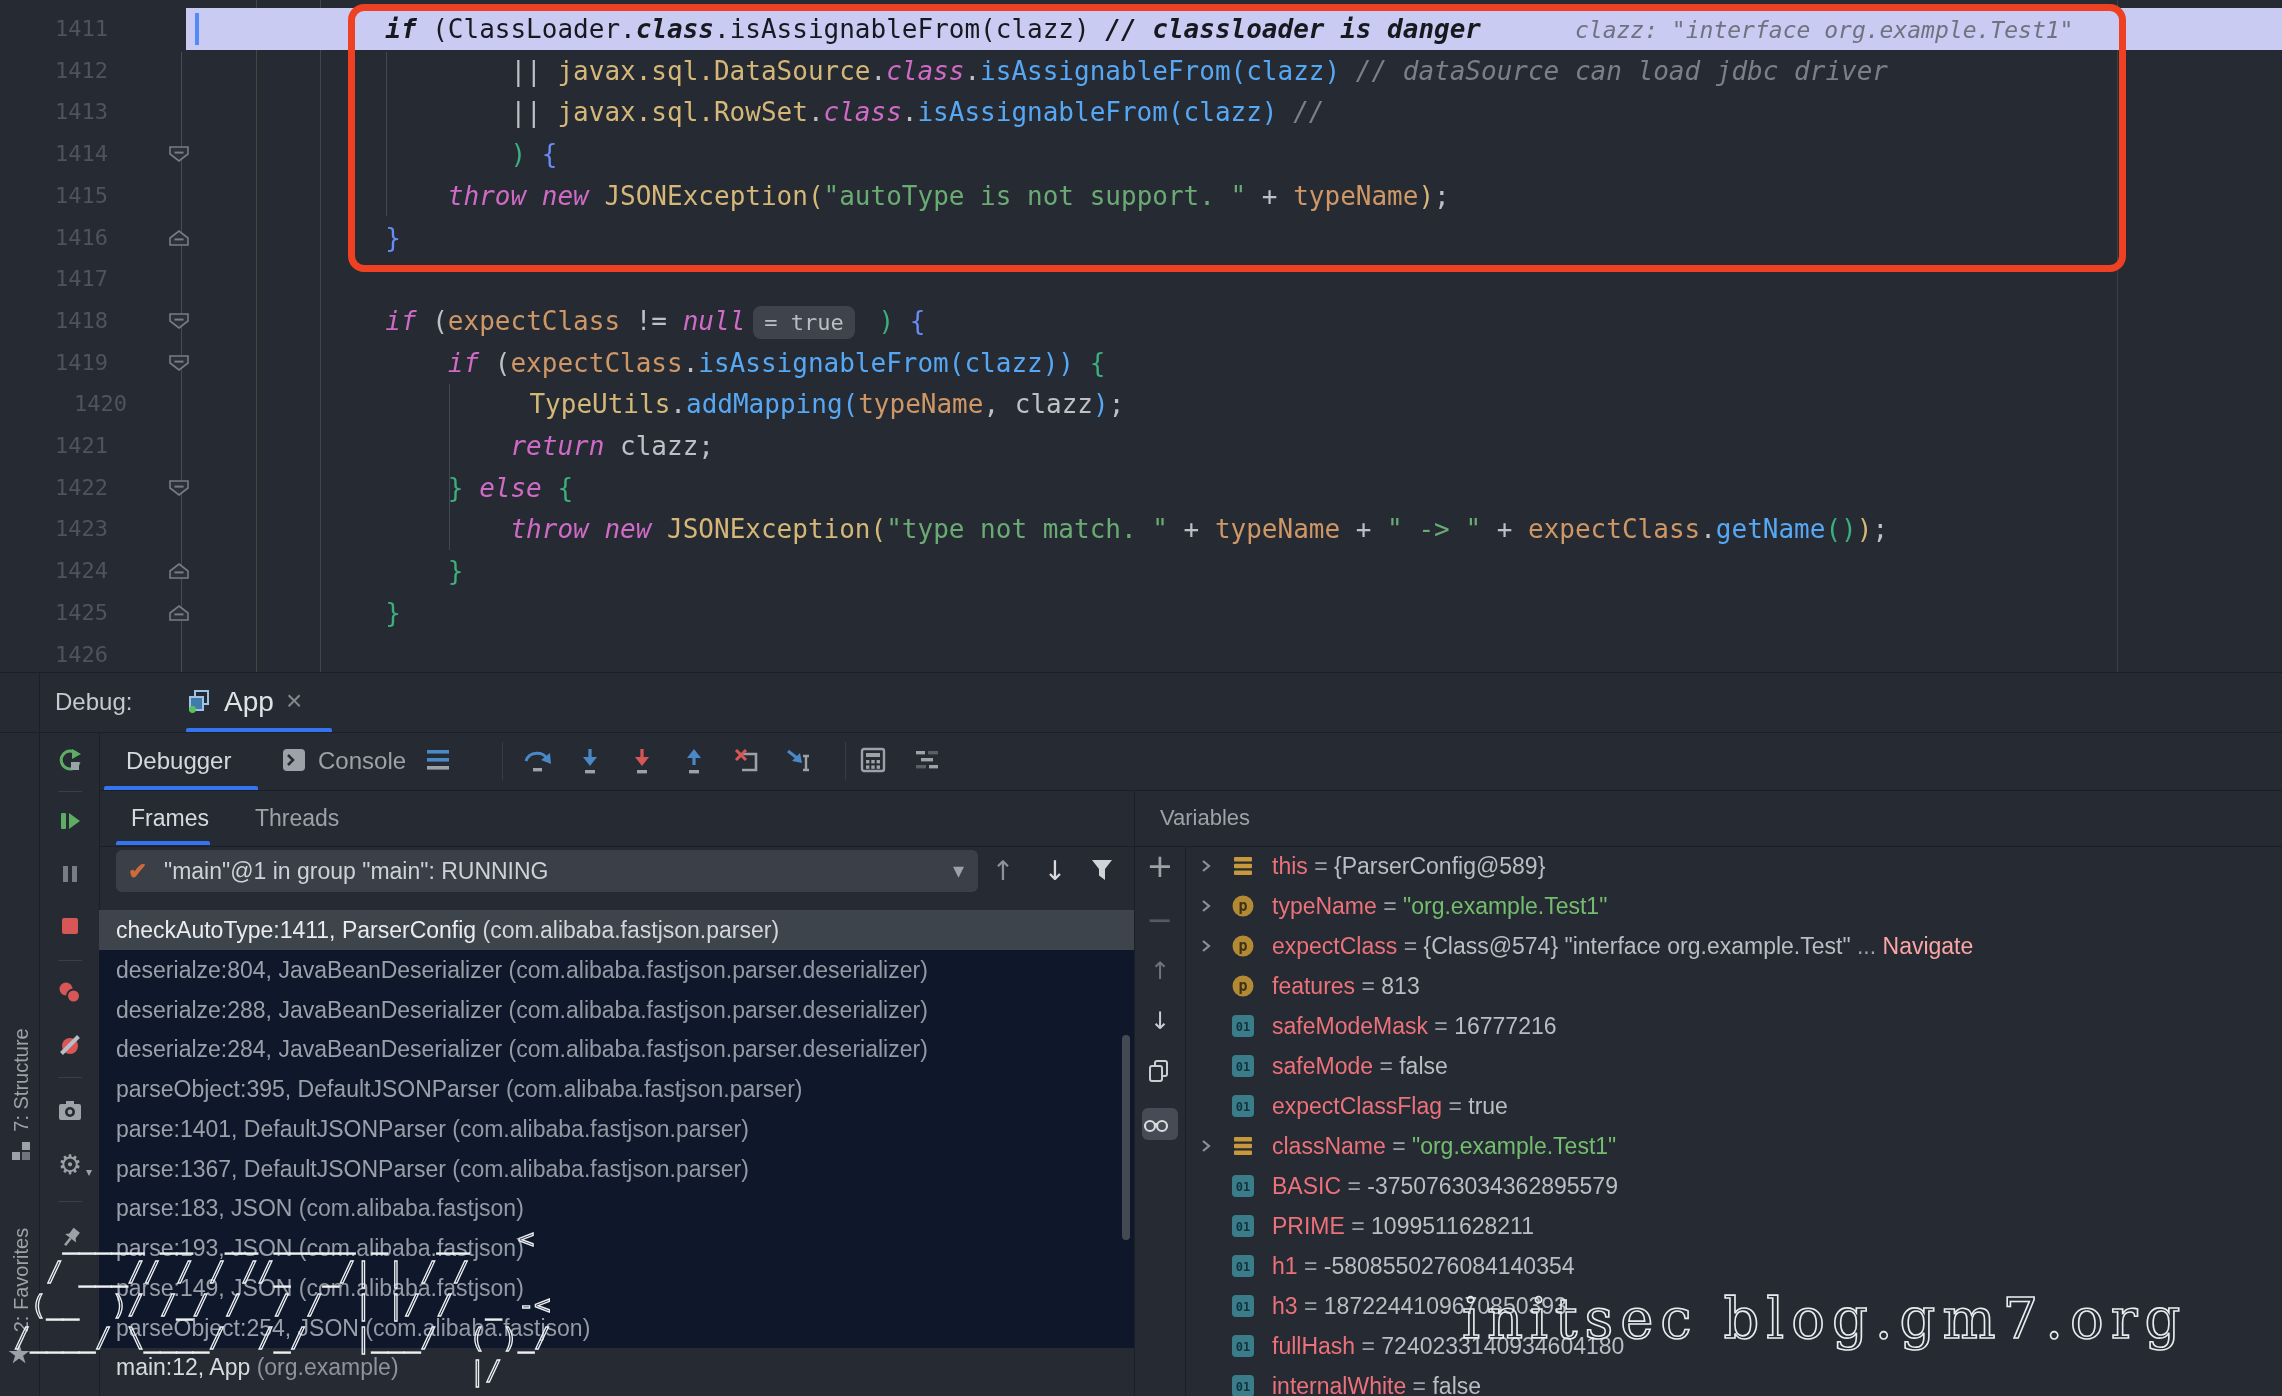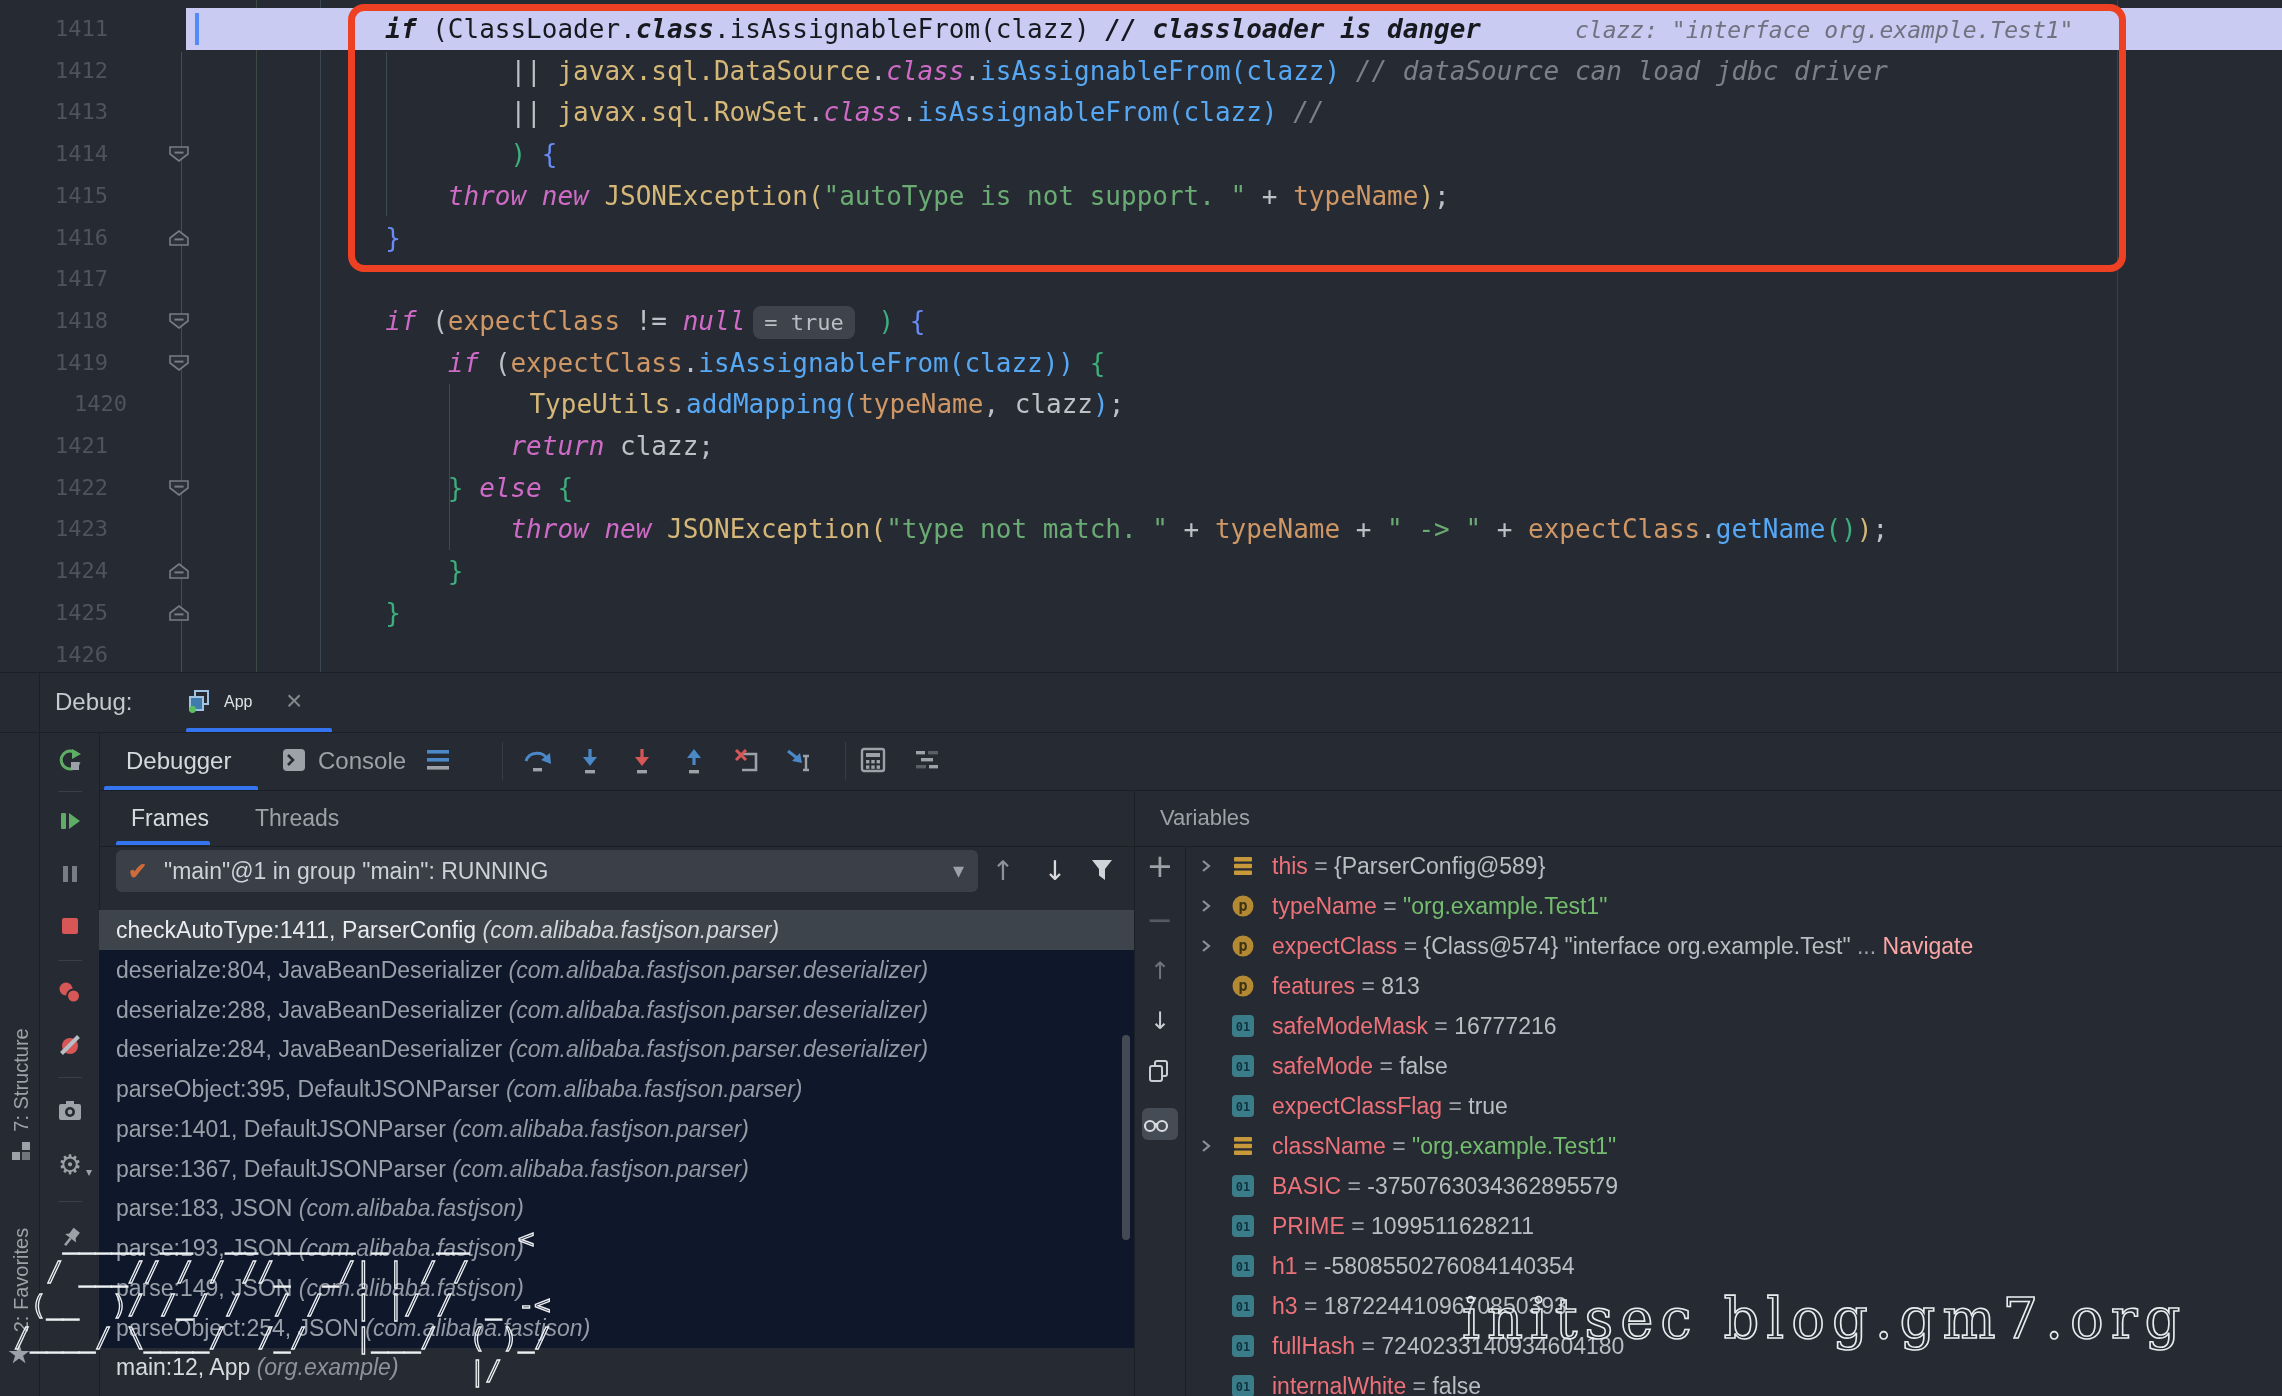--- a/index.html
+++ b/index.html
@@ -30,21 +30,21 @@
   #annotation{position:absolute;left:348px;top:4px;width:1764px;height:254px;
               border:7px solid #ee4023;border-radius:16px;z-index:5;}
   
   .hline{position:absolute;height:1px;background:#1b2026;}
   .vline{position:absolute;width:1px;background:#1b2026;}
   
   #debug-label{position:absolute;left:55px;top:672px;height:60px;line-height:60px;
                font-size:24px;color:#c6c9ce;}
   #app-tab{position:absolute;left:180px;top:672px;height:60px;}
   #app-tab .ticon{position:absolute;left:6px;top:16px;width:26px;height:26px;}
-  #app-tab .tlabel{position:absolute;left:44px;top:0;line-height:60px;font-size:16px;color:#dfe1e5;}
+  #app-tab .tlabel{position:absolute;left:44px;top:0;line-height:60px;font-size:28px;color:#dfe1e5;}
   #app-tab .tclose{position:absolute;left:106px;top:0;line-height:58px;font-size:28px;color:#85888e;}
   #app-tab-underline{position:absolute;left:186px;top:728px;width:146px;height:4px;
                      background:#3574f0;border-radius:2px 2px 0 0;}
   
   #dbg-tab-label{position:absolute;left:126px;top:732px;height:58px;line-height:58px;font-size:24px;color:#d6d8dc;}
   #dbg-tab-underline{position:absolute;left:104px;top:786px;width:154px;height:4px;background:#3574f0;border-radius:2px 2px 0 0;}
   #console-icon{position:absolute;left:281px;top:747px;width:26px;height:26px;}
   #console-label{position:absolute;left:318px;top:732px;height:58px;line-height:58px;font-size:24px;color:#9da1a8;}
   .tb-ic{position:absolute;top:746px;width:30px;height:30px;cursor:pointer;}
   .vsep-v{position:absolute;top:742px;width:1px;height:38px;background:#383d45;}
@@ -59,21 +59,21 @@
   #thread-dd .chk{position:absolute;left:12px;top:0;height:42px;}
   #thread-dd .txt{position:absolute;left:48px;top:0;line-height:42px;font-size:23px;color:#ced1d7;white-space:nowrap;}
   #thread-dd .dda{position:absolute;right:14px;top:0;line-height:42px;font-size:22px;color:#9ca0a8;}
   .fhdr-ic{position:absolute;top:856px;width:30px;height:30px;font-family:"DejaVu Sans",sans-serif;}
   #frames-rows{position:absolute;left:99px;top:910px;width:1035px;height:486px;overflow:hidden;}
   .frow{position:absolute;left:0;width:100%;height:40px;line-height:40px;padding-left:17px;
         box-sizing:border-box;font-size:23px;white-space:nowrap;cursor:pointer;}
   .frow.library{background:#0f172a;color:#9aa0a9;}
   .frow.selected{background:#3e444c;color:#e9ebee;}
   .frow.project{color:#d8dade;}
-  .frow .pkg{font-style:italic;}
+  .frow .pkg{}
   .frow.library .pkg{color:#949aa4;}
   .frow.selected .pkg{color:#d2d5da;}
   .frow.project .pkg{color:#8f939b;}
   #frames-scroll{position:absolute;left:1122px;top:1035px;width:8px;height:205px;background:#4d535c;border-radius:4px;opacity:.85;}
   
   #vars-title{position:absolute;left:1160px;top:790px;height:56px;line-height:56px;font-size:22px;color:#9da1a8;}
   .watch-ic{position:absolute;left:1146px;width:28px;height:28px;font-family:"DejaVu Sans",sans-serif;}
   .watch-ic.active{background:#464c55;border-radius:6px;left:1142px;width:36px;height:32px;padding-top:2px;box-sizing:border-box;}
   #var-rows{position:absolute;left:1186px;top:846px;width:1096px;height:550px;overflow:hidden;}
   .vrow{position:absolute;left:0;width:100%;height:40px;line-height:40px;font-size:23px;white-space:nowrap;cursor:pointer;}

